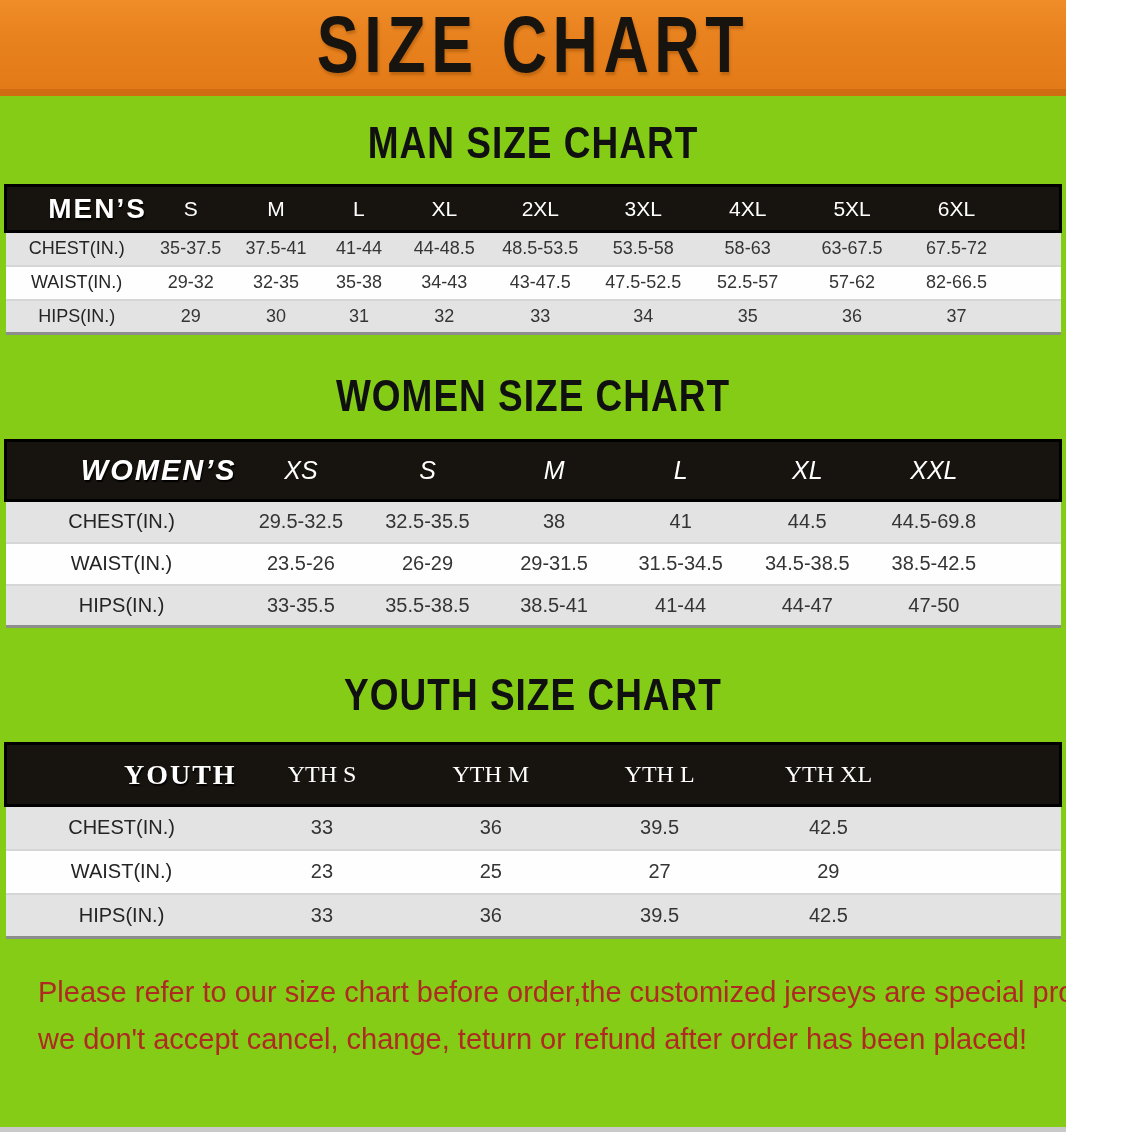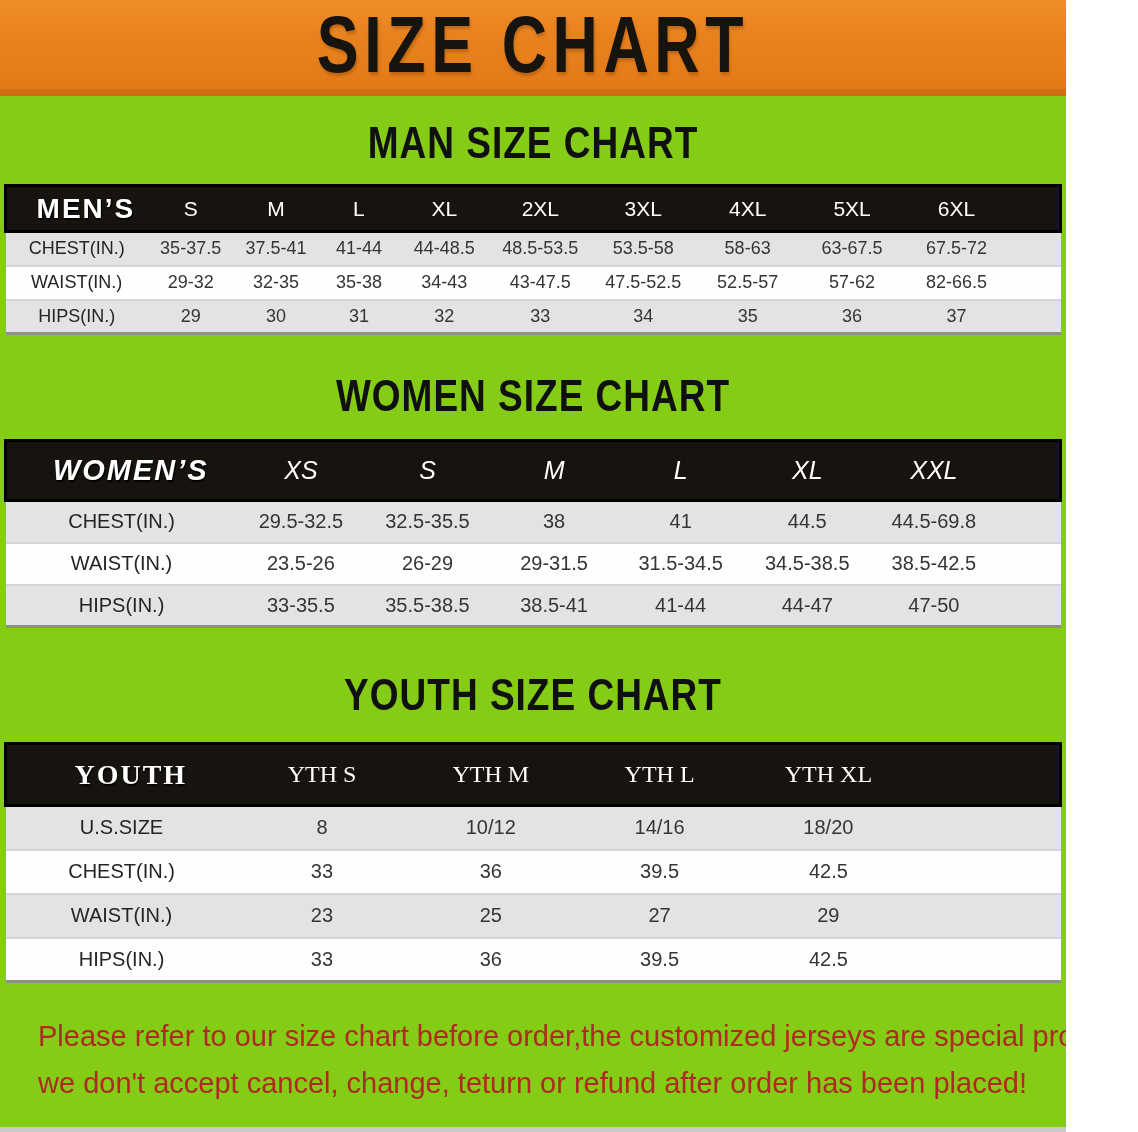--- a/index.html
+++ b/index.html
@@ -67,21 +67,21 @@
     box-shadow: 0 1px 0 #333;
   }
   .size-table th {
     color: #ffffff;
     font-weight: normal;
     text-align: center;
     white-space: nowrap;
     overflow: hidden;
   }
   .size-table th.tbl-label {
-    text-align: center;
+    text-align: right;
     padding-left: 18px;
     font-weight: bold;
     letter-spacing: 2px;
     text-shadow: 1px 2px 1px rgba(0,0,0,0.9);
   }
   .t-men   thead tr { height: 46px; }
   .t-women thead tr { height: 60px; }
   .t-youth thead tr { height: 62px; font-family: Liberation Serif, serif; }
   .t-men   th { font-size: 21px; }
   .t-women th { font-size: 25px; font-style: italic; }
@@ -284,28 +284,20 @@
             <th class="tbl-label">YOUTH</th>
             <th class="">YTH S</th>
             <th class="">YTH M</th>
             <th class="">YTH L</th>
             <th class="">YTH XL</th>
             <th></th>
           </tr>
         </thead>
       <tbody>
           <tr>
-            <td class="row-label">U.S.SIZE</td>
-            <td>8</td>
-            <td>10/12</td>
-            <td>14/16</td>
-            <td>18/20</td>
-            <td></td>
-          </tr>
-          <tr>
             <td class="row-label">CHEST(IN.)</td>
             <td>33</td>
             <td>36</td>
             <td>39.5</td>
             <td>42.5</td>
             <td></td>
           </tr>
           <tr>
             <td class="row-label">WAIST(IN.)</td>
             <td>23</td>

